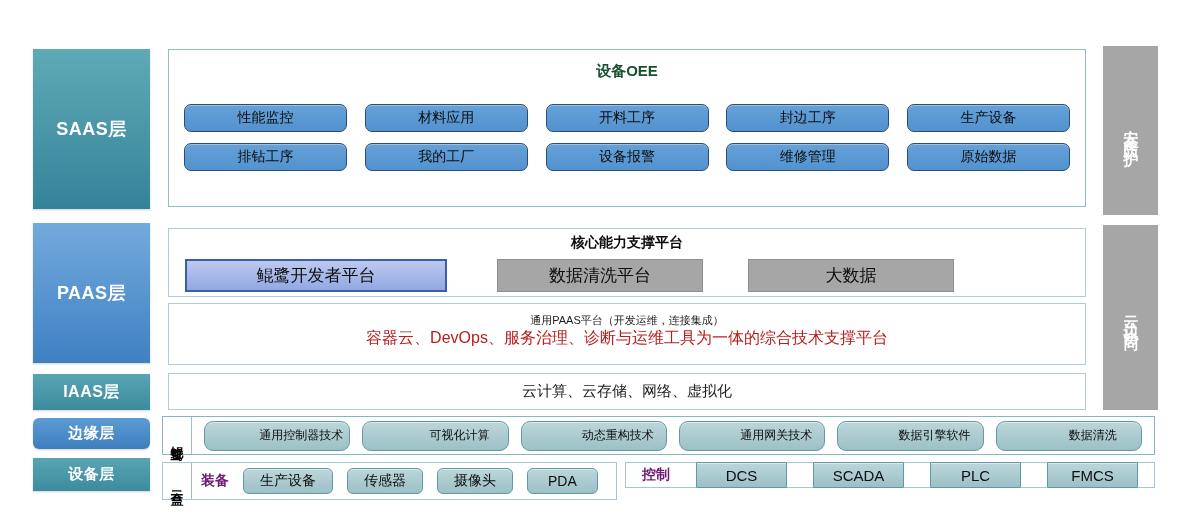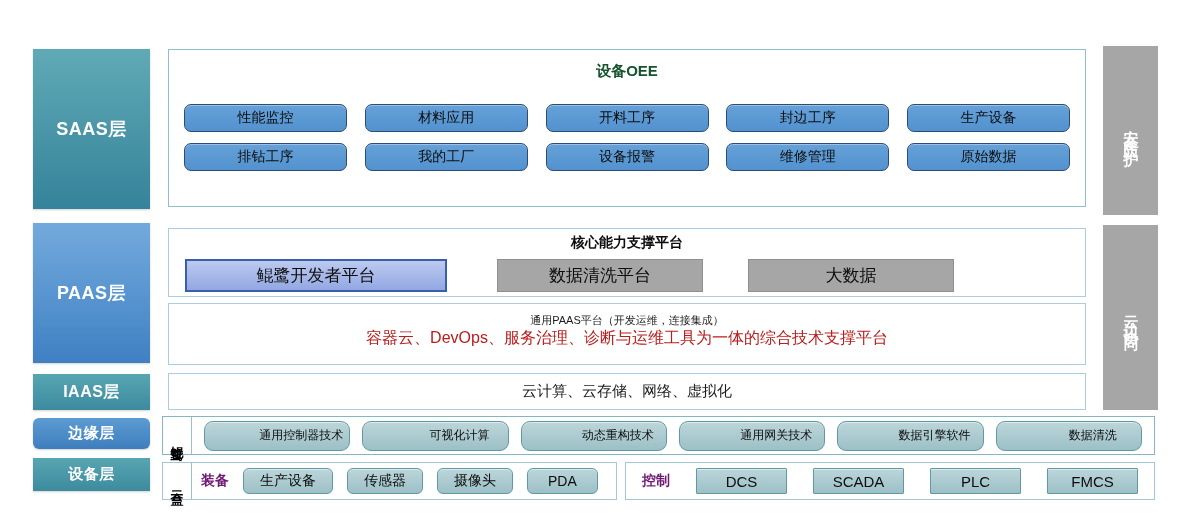--- a/index.html
+++ b/index.html
@@ -83,21 +83,21 @@
   
   .dev-box-a {
     position: absolute; left: 162px; top: 462px; width: 455px; height: 38px;
     border: 1px solid #a5c6d4; display: flex; align-items: stretch; background: #fff;
   }
   .dev-content { flex: 1; display: flex; align-items: center; gap: 14px; padding: 0 9px; }
   .group-label { font-weight: bold; font-size: 14px; color: #701a75; white-space: nowrap; }
   .dev-btn { height: 26px; border-radius: 6px; font-size: 14px; padding: 0 16px; }
   .dev-btn.wide { padding: 0 20px; }
   .dev-box-b {
-    position: absolute; left: 625px; top: 462px; width: 530px; height: 38px;
+    position: absolute; left: 625px; top: 462px; width: 530px; height: 26px;
     border: 1px solid #a5c6d4; display: flex; align-items: center; gap: 26px;
     padding: 0 16px; background: #fff;
   }
   .ctrl-btn { flex: 1; height: 26px; border-radius: 1px; font-size: 15px; }
 
   
   .right-col {
     position: absolute; left: 1103px; width: 55px; background: #a6a6a6;
     color: #fff; font-weight: bold; font-size: 15px;
     display: flex; align-items: center; justify-content: center;

